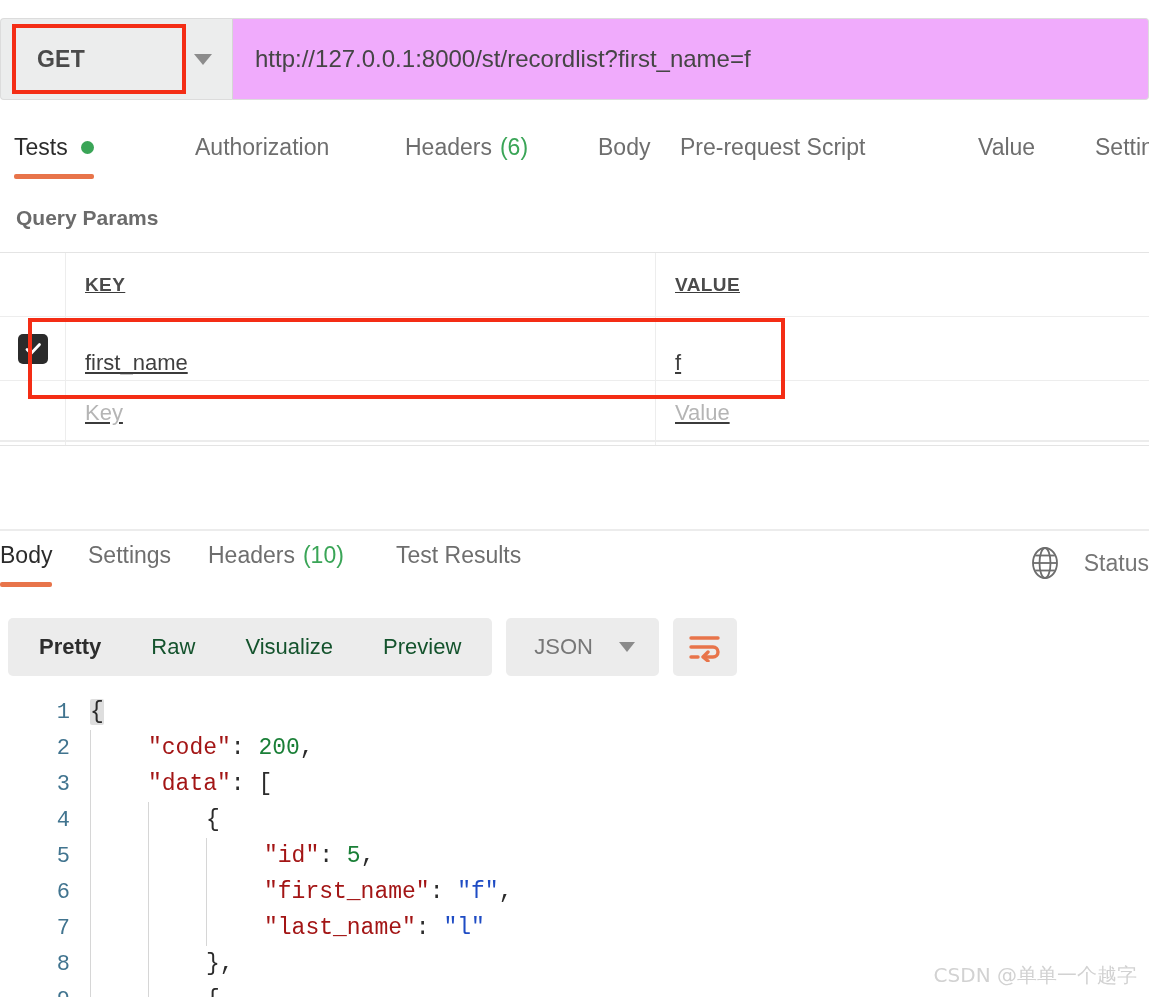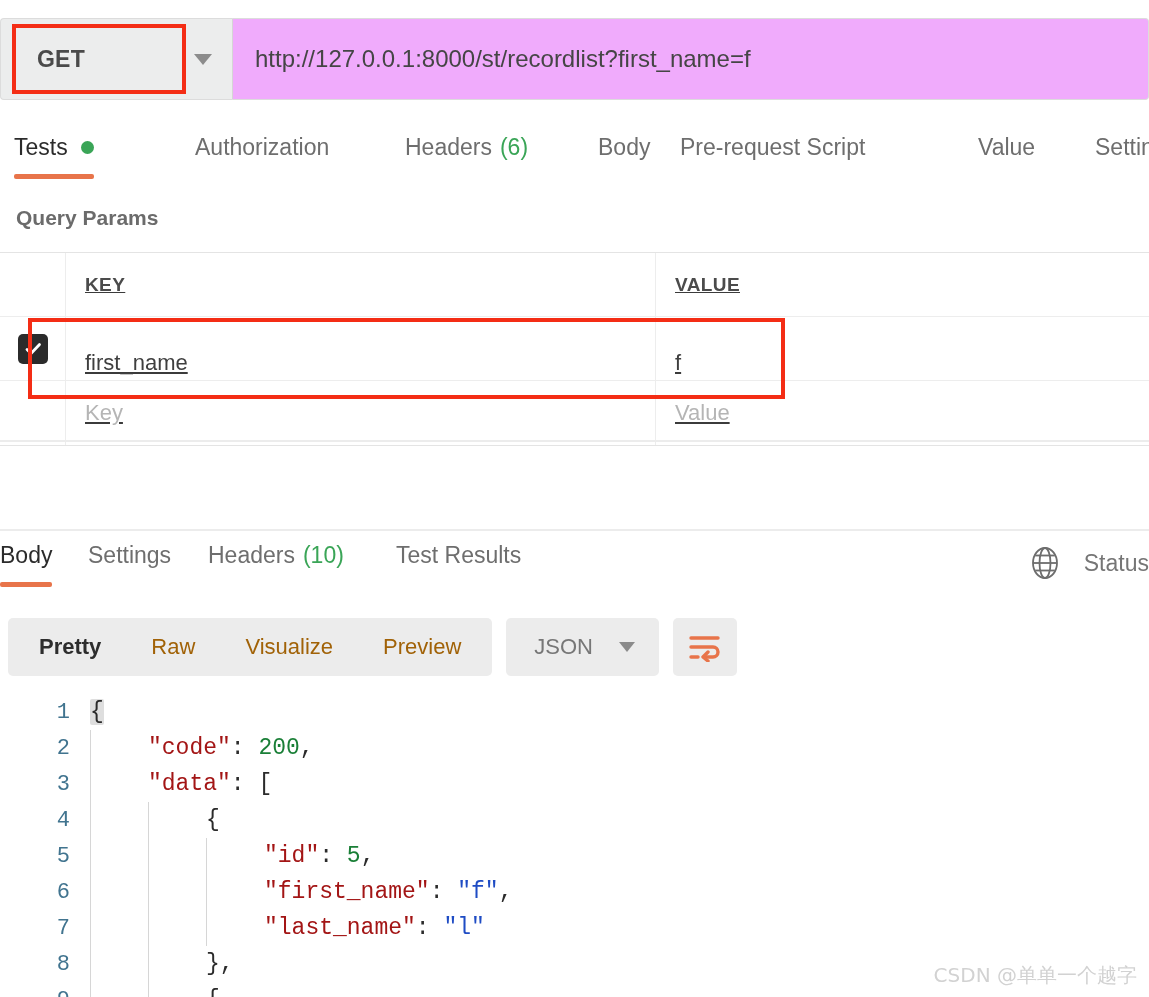--- a/index.html
+++ b/index.html
@@ -225,21 +225,21 @@
     background: #ececec;
     border-radius: 5px;
     height: 58px;
     display: flex;
     align-items: center;
     padding: 0 6px;
     box-sizing: border-box;
   }
   .fmt-item {
     font-size: 22px;
-    color: #a16207;
+    color: #14532d;
     padding: 0 25px;
     line-height: 58px;
   }
   .fmt-item.active { color: #2d2d2d; font-weight: 700; }
   .json-group {
     background: #ececec;
     border-radius: 5px;
     height: 58px;
     display: flex;
     align-items: center;

